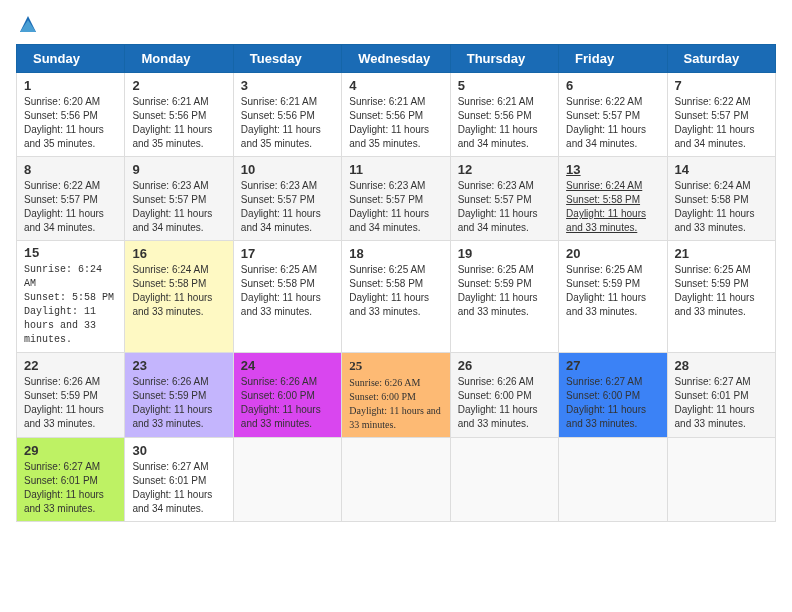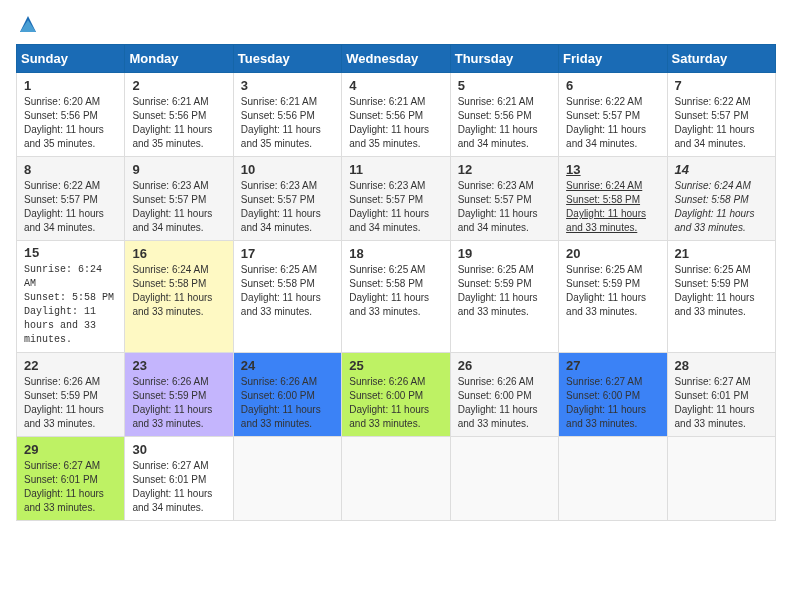--- a/index.html
+++ b/index.html
@@ -36,21 +36,21 @@
     }
     .calendar {
       width: 100%;
       border-collapse: collapse;
       border: 1px solid #ccc;
     }
     .calendar th {
       background-color: #1a6bb5;
       color: #fff;
       text-align: left;
-      padding: 6px 4px;
+      padding: 6px 16px;
       font-size: 13px;
       border: 1px solid #1565a8;
     }
     .calendar td {
       vertical-align: top;
       padding: 5px 7px;
       border: 1px solid #ddd;
       font-size: 10.5px;
       color: #333;
       width: calc(100% / 7);
@@ -226,21 +226,21 @@
         </div>
       </td>
         <td style="background-color: rgb(245, 245, 245); text-decoration: underline;">
         <span class="day-number">13</span>
         <div class="day-info">
           <span>Sunrise: 6:24 AM</span><br>
           <span>Sunset: 5:58 PM</span><br>
           <span>Daylight: 11 hours and 33 minutes.</span>
         </div>
       </td>
-        <td style="background-color: rgb(245, 245, 245); font-style: italic;">
+        <td style="background-color: rgb(245, 245, 245);">
         <span class="day-number">14</span>
         <div class="day-info">
           <span>Sunrise: 6:24 AM</span><br>
           <span>Sunset: 5:58 PM</span><br>
           <span>Daylight: 11 hours and 33 minutes.</span>
         </div>
       </td>
       </tr>
       <tr>
         <td style="background-color: rgb(255, 255, 255); font-family: Liberation Mono, monospace;">
@@ -310,29 +310,29 @@
         </div>
       </td>
         <td style="background-color: #c4b5fd;">
         <span class="day-number">23</span>
         <div class="day-info">
           <span>Sunrise: 6:26 AM</span><br>
           <span>Sunset: 5:59 PM</span><br>
           <span>Daylight: 11 hours and 33 minutes.</span>
         </div>
       </td>
-        <td style="background-color: #3b82f6;">
+        <td style="background-color: #d946ef;">
         <span class="day-number">24</span>
         <div class="day-info">
           <span>Sunrise: 6:26 AM</span><br>
           <span>Sunset: 6:00 PM</span><br>
           <span>Daylight: 11 hours and 33 minutes.</span>
         </div>
       </td>
-        <td style="background-color: #bef264;">
+        <td style="background-color: #fdba74; font-family: Liberation Serif, serif;">
         <span class="day-number">25</span>
         <div class="day-info">
           <span>Sunrise: 6:26 AM</span><br>
           <span>Sunset: 6:00 PM</span><br>
           <span>Daylight: 11 hours and 33 minutes.</span>
         </div>
       </td>
         <td style="background-color: rgb(245, 245, 245);">
         <span class="day-number">26</span>
         <div class="day-info">

